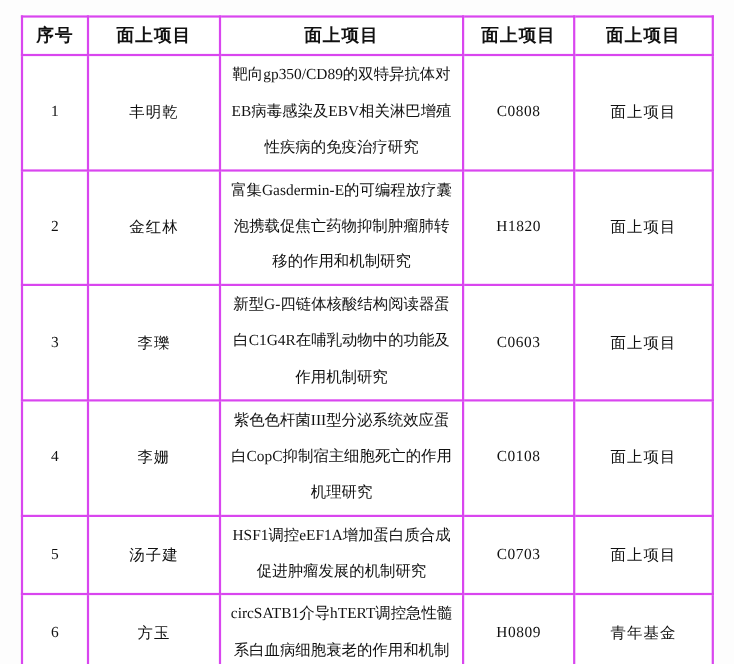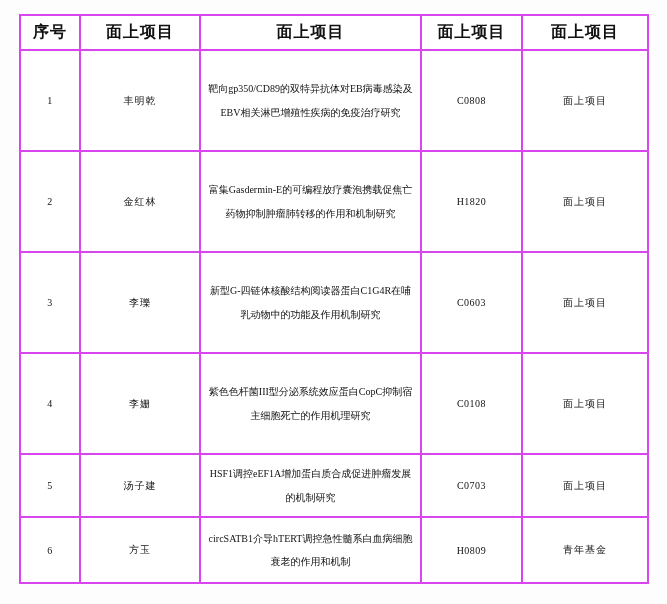--- a/index.html
+++ b/index.html
@@ -37,21 +37,21 @@
     box-sizing: border-box;
     overflow: hidden;
   }
   table.project-table th {
     height: 35px;
     font-size: 16px;
     font-weight: bold;
     letter-spacing: 1px;
   }
   table.project-table td {
-    font-size: 10px;
+    font-size: 14px;
   }
   tr.row-3line td { height: 101px; }
   tr.row-2line-a td { height: 63px; }
   tr.row-2line-b td { height: 66px; }
   td.cell-title {
     line-height: 2.35;
     padding: 2px 8px;
   }
   td.cell-no, td.cell-code { letter-spacing: 0.5px; }
   td.cell-leader, td.cell-category { letter-spacing: 1px; font-size: 15px; }

